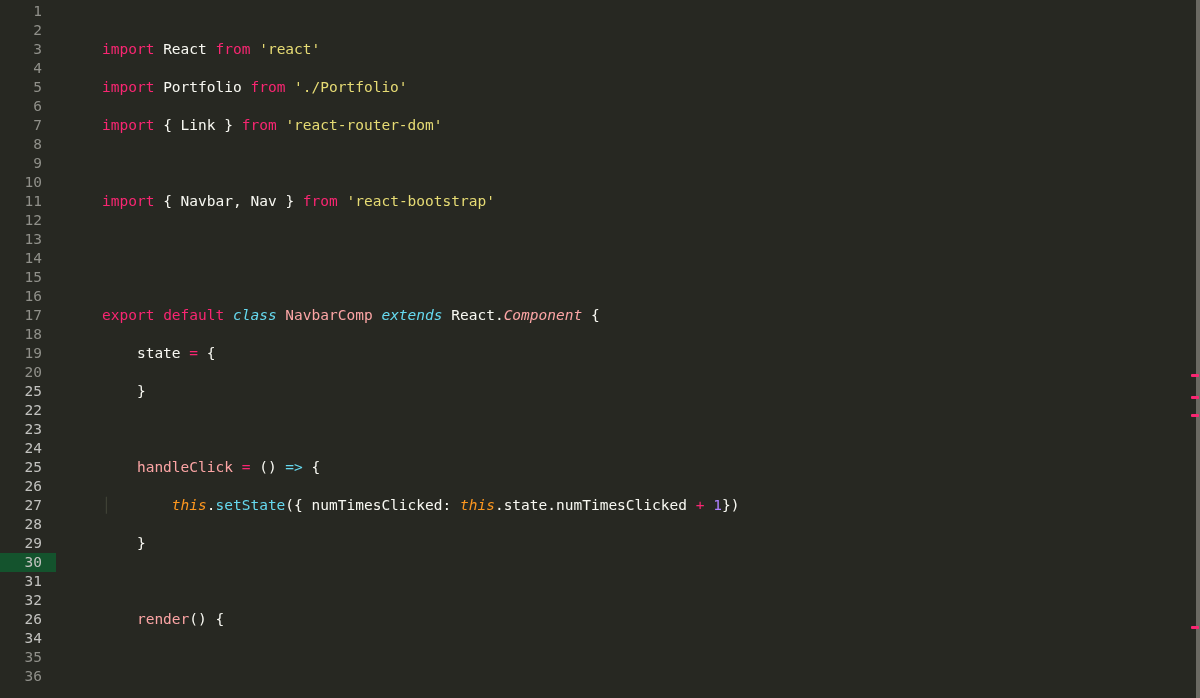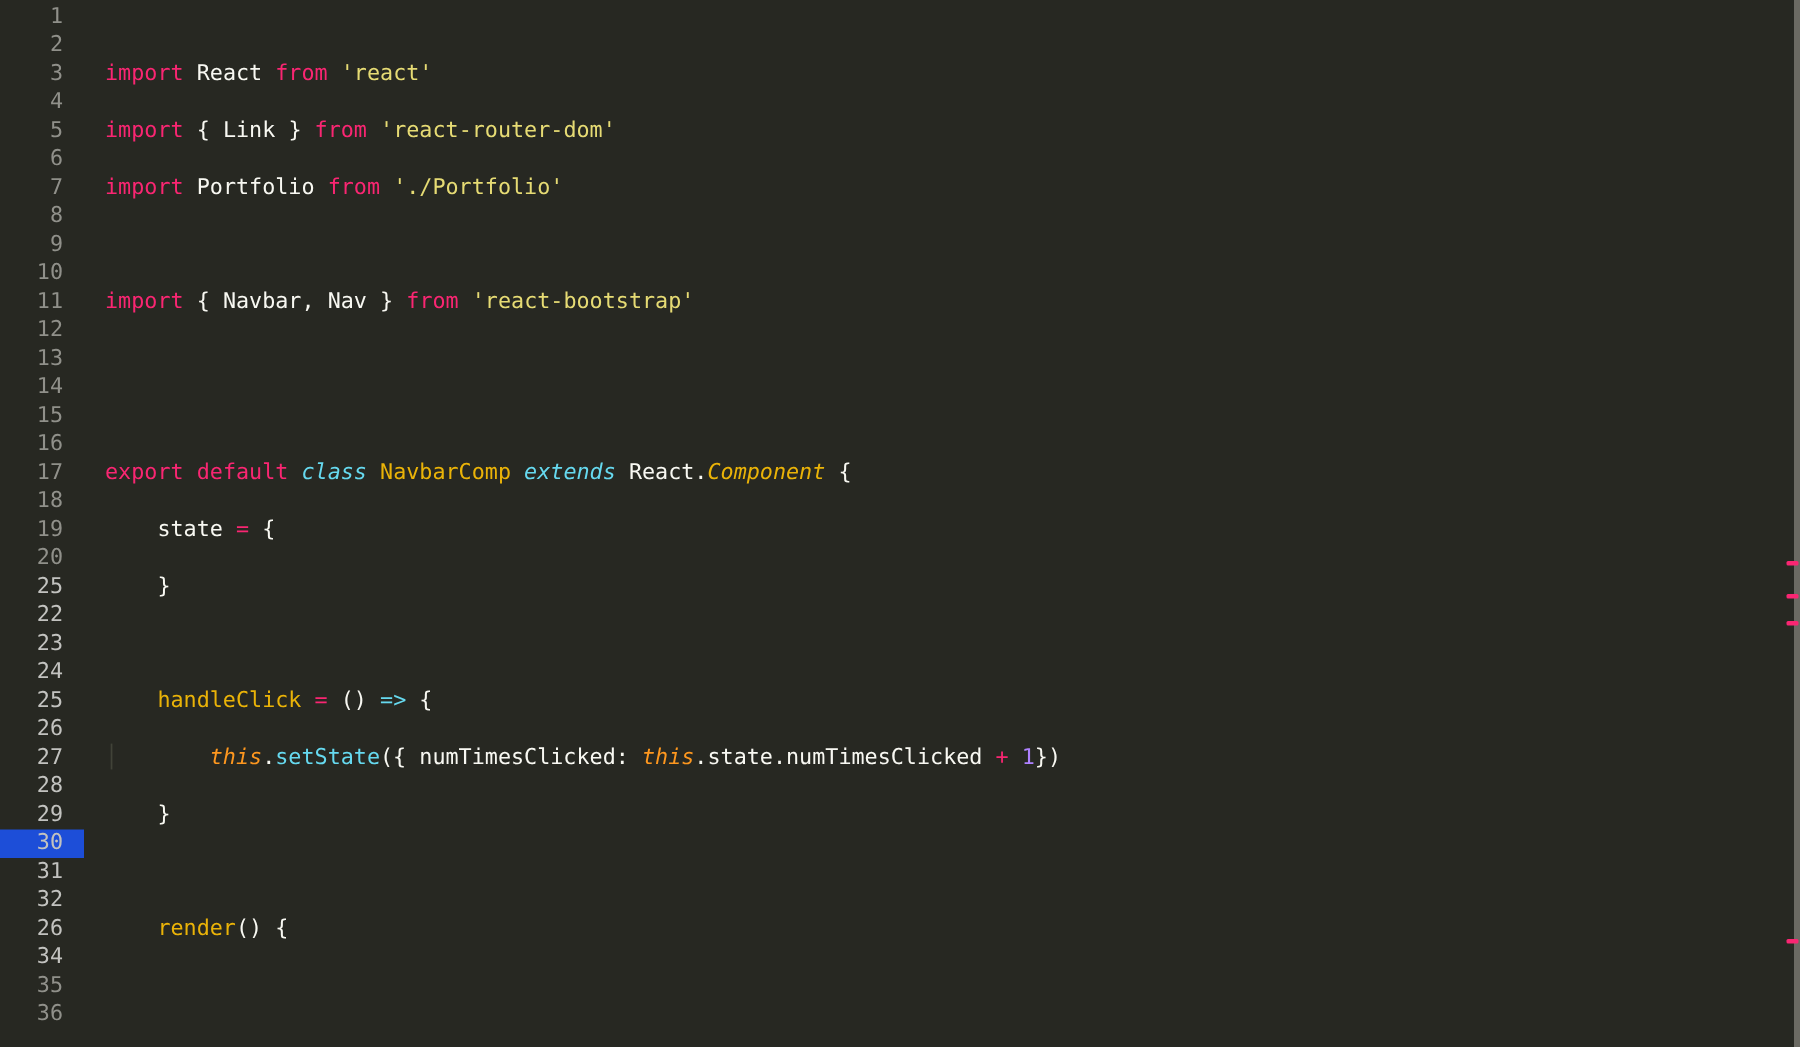--- a/index.html
+++ b/index.html
@@ -14,25 +14,25 @@
     width:56px;
     padding-top:2px;
     background:#272822;
     color:#90908a;
     text-align:right;
     user-select:none;
   }
   .gutter div { padding:0 14px 0 0; height:19px; }
   .gutter .hl { color:#c2c2bf; }
   .code { flex:1; padding:2px 0 0 14px; position:relative; white-space:pre; }
-  .line { height:19px; }
+  .line { height:19px;margin-left:32px; }
   .guide { color:#414338; }
   
   .kw   { color:#f92672; }   
-  .fn   { color:#eab308; }   
+  .fn   { color:#fca5a5; }   
   .str  { color:#e6db74; }   
   .it   { font-style:italic;text-align:right; }
   .type { color:#66d9ef; }   
   .num  { color:#ae81ff; }   
   .op   { color:#f92672; }
   .scrollbar-right {
     position:absolute; right:0; top:0; width:4px; height:100%;
     background:#6b6a63;
   }
   .minimap-mark { position:absolute; right:1px; width:8px; height:3px; background:#f92672; border-radius:1px;}
@@ -64,33 +64,33 @@
       <div>20</div>
       <div class="hl">25</div>
       <div class="hl">22</div>
       <div class="hl">23</div>
       <div class="hl">24</div>
       <div class="hl">25</div>
       <div class="hl">26</div>
       <div class="hl">27</div>
       <div class="hl">28</div>
       <div class="hl">29</div>
-      <div class="hl" style="background: #1d4ed8;">30</div>
+      <div class="hl" style="background: #14532d;">30</div>
       <div class="hl">31</div>
       <div class="hl">32</div>
       <div class="hl">26</div>
       <div class="hl">34</div>
       <div>35</div>
       <div>36</div>
     </div>
   <div class="code">
 
 <div class="line"><span class="kw">import</span><span> </span><span>React</span><span> </span><span class="kw">from</span><span> </span><span class="str">'react'</span></div>
+<div class="line"><span class="kw">import</span><span> </span><span>Portfolio</span><span> </span><span class="kw">from</span><span> </span><span class="str">'./Portfolio'</span></div>
 <div class="line"><span class="kw">import</span><span> </span><span>{</span><span> </span><span>Link</span><span> </span><span>}</span><span> </span><span class="kw">from</span><span> </span><span class="str">'react-router-dom'</span></div>
-<div class="line"><span class="kw">import</span><span> </span><span>Portfolio</span><span> </span><span class="kw">from</span><span> </span><span class="str">'./Portfolio'</span></div>
 <div class="line"></div>
 <div class="line"><span class="kw">import</span><span> </span><span>{</span><span> </span><span>Navbar</span><span>, </span><span>Nav</span><span> </span><span>}</span><span> </span><span class="kw">from</span><span> </span><span class="str">'react-bootstrap'</span></div>
 <div class="line"></div>
 <div class="line"></div>
 <div class="line"><span class="kw">export</span><span> </span><span class="kw">default</span><span> </span><span class="type it">class</span><span> </span><span class="fn">NavbarComp</span><span> </span><span class="type it">extends</span><span> </span><span>React</span><span>.</span><span class="fn it">Component</span><span> </span><span>{</span></div>
 <div class="line"><span>    </span><span>state</span><span> </span><span class="op">=</span><span> </span><span>{</span></div>
 <div class="line"><span>    </span><span>}</span></div>
 <div class="line"></div>
 <div class="line"><span>    </span><span class="fn">handleClick</span><span> </span><span class="op">=</span><span> </span><span>(</span><span>)</span><span> </span><span class="type">=&gt;</span><span> </span><span>{</span></div>
 <div class="line"><span class="guide">│   </span><span>    </span><span class="it" style="color:#fd971f">this</span><span>.</span><span class="type">setState</span><span>(</span><span>{</span><span> </span><span>numTimesClicked</span><span>: </span><span class="it" style="color:#fd971f">this</span><span>.</span><span>state</span><span>.</span><span>numTimesClicked</span><span> </span><span class="op">+</span><span> </span><span class="num">1</span><span>}</span><span>)</span></div>

